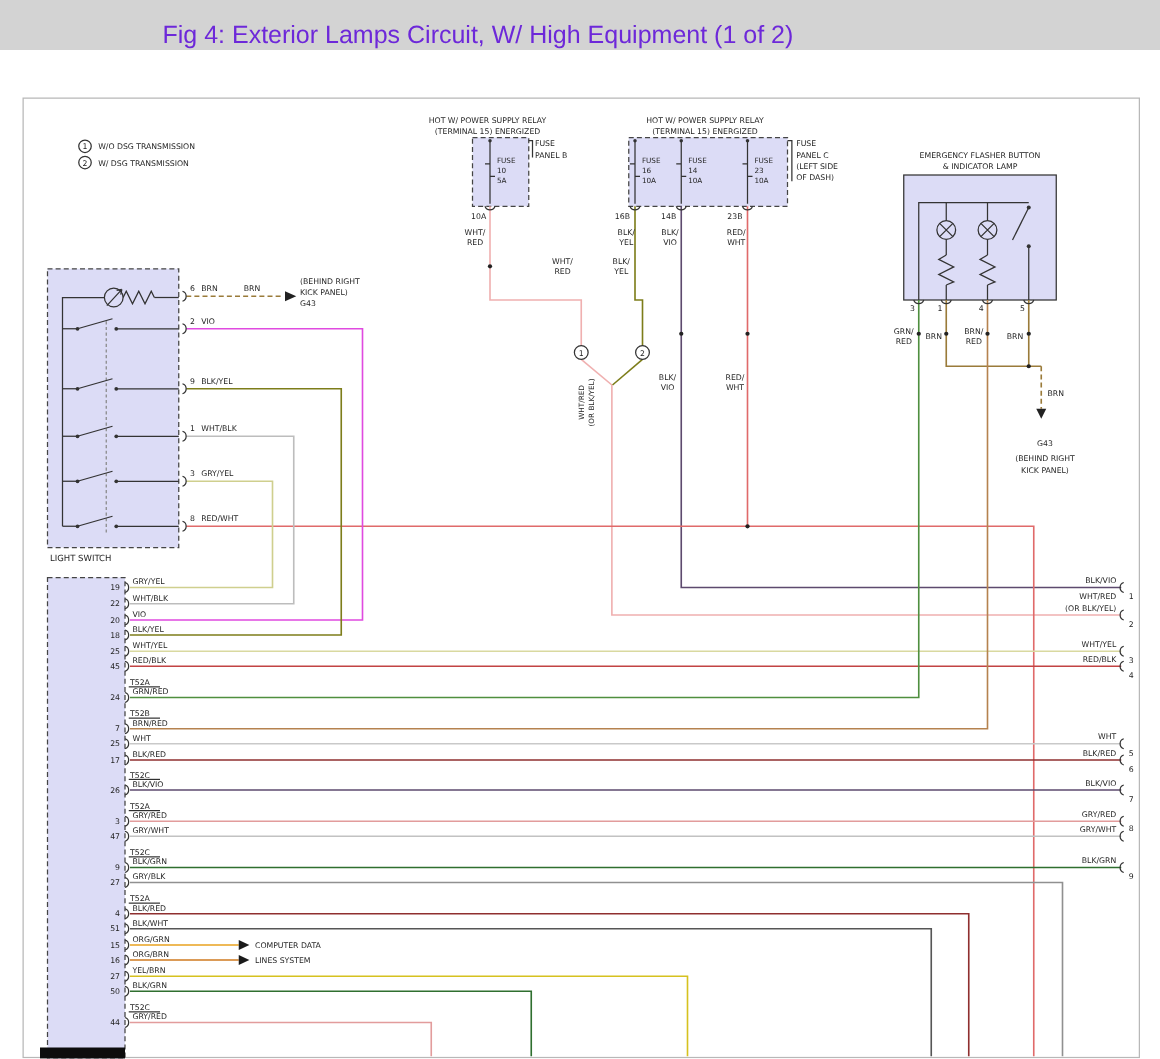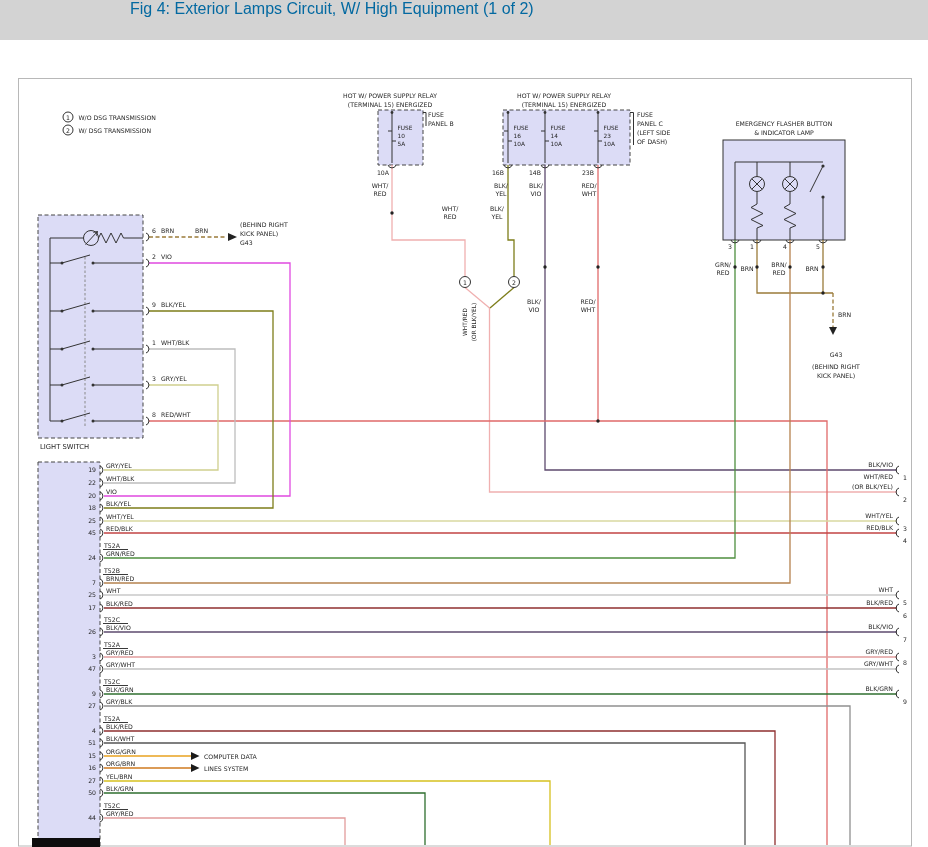--- a/index.html
+++ b/index.html
@@ -1,17 +1,17 @@
 <!DOCTYPE html>
 <html><head>
 <meta charset="utf-8">
 <style>
   html,body{margin:0;padding:0;}
   body{width:928px;height:847px;background:#fff;overflow:hidden;font-family:"Liberation Sans",sans-serif;}
-  .titlebar{height:40px;background:#d3d3d3;display:flex;align-items:flex-start;box-sizing:border-box;padding-left:130px;font-size:16px;color:#0369a1;}
+  .titlebar{height:40px;background:#d3d3d3;display:flex;align-items:flex-end;box-sizing:border-box;padding-left:130px;font-size:20px;color:#6d28d9;}
   svg{display:block;}
   svg text{font-family:"DejaVu Sans",sans-serif;fill:#262626;}
   .t6{font-size:6.2px;}
   .t58{font-size:5.8px;}
   .t65{font-size:6.8px;}
   .conn{fill:none;stroke:#333;stroke-width:1;}
   .blk{stroke:#333;stroke-width:1;fill:none;}
   .boxfill{fill:#dcdcf6;}
   .dashedbox{stroke:#444;stroke-width:1;stroke-dasharray:4 2.5;}
 </style>

